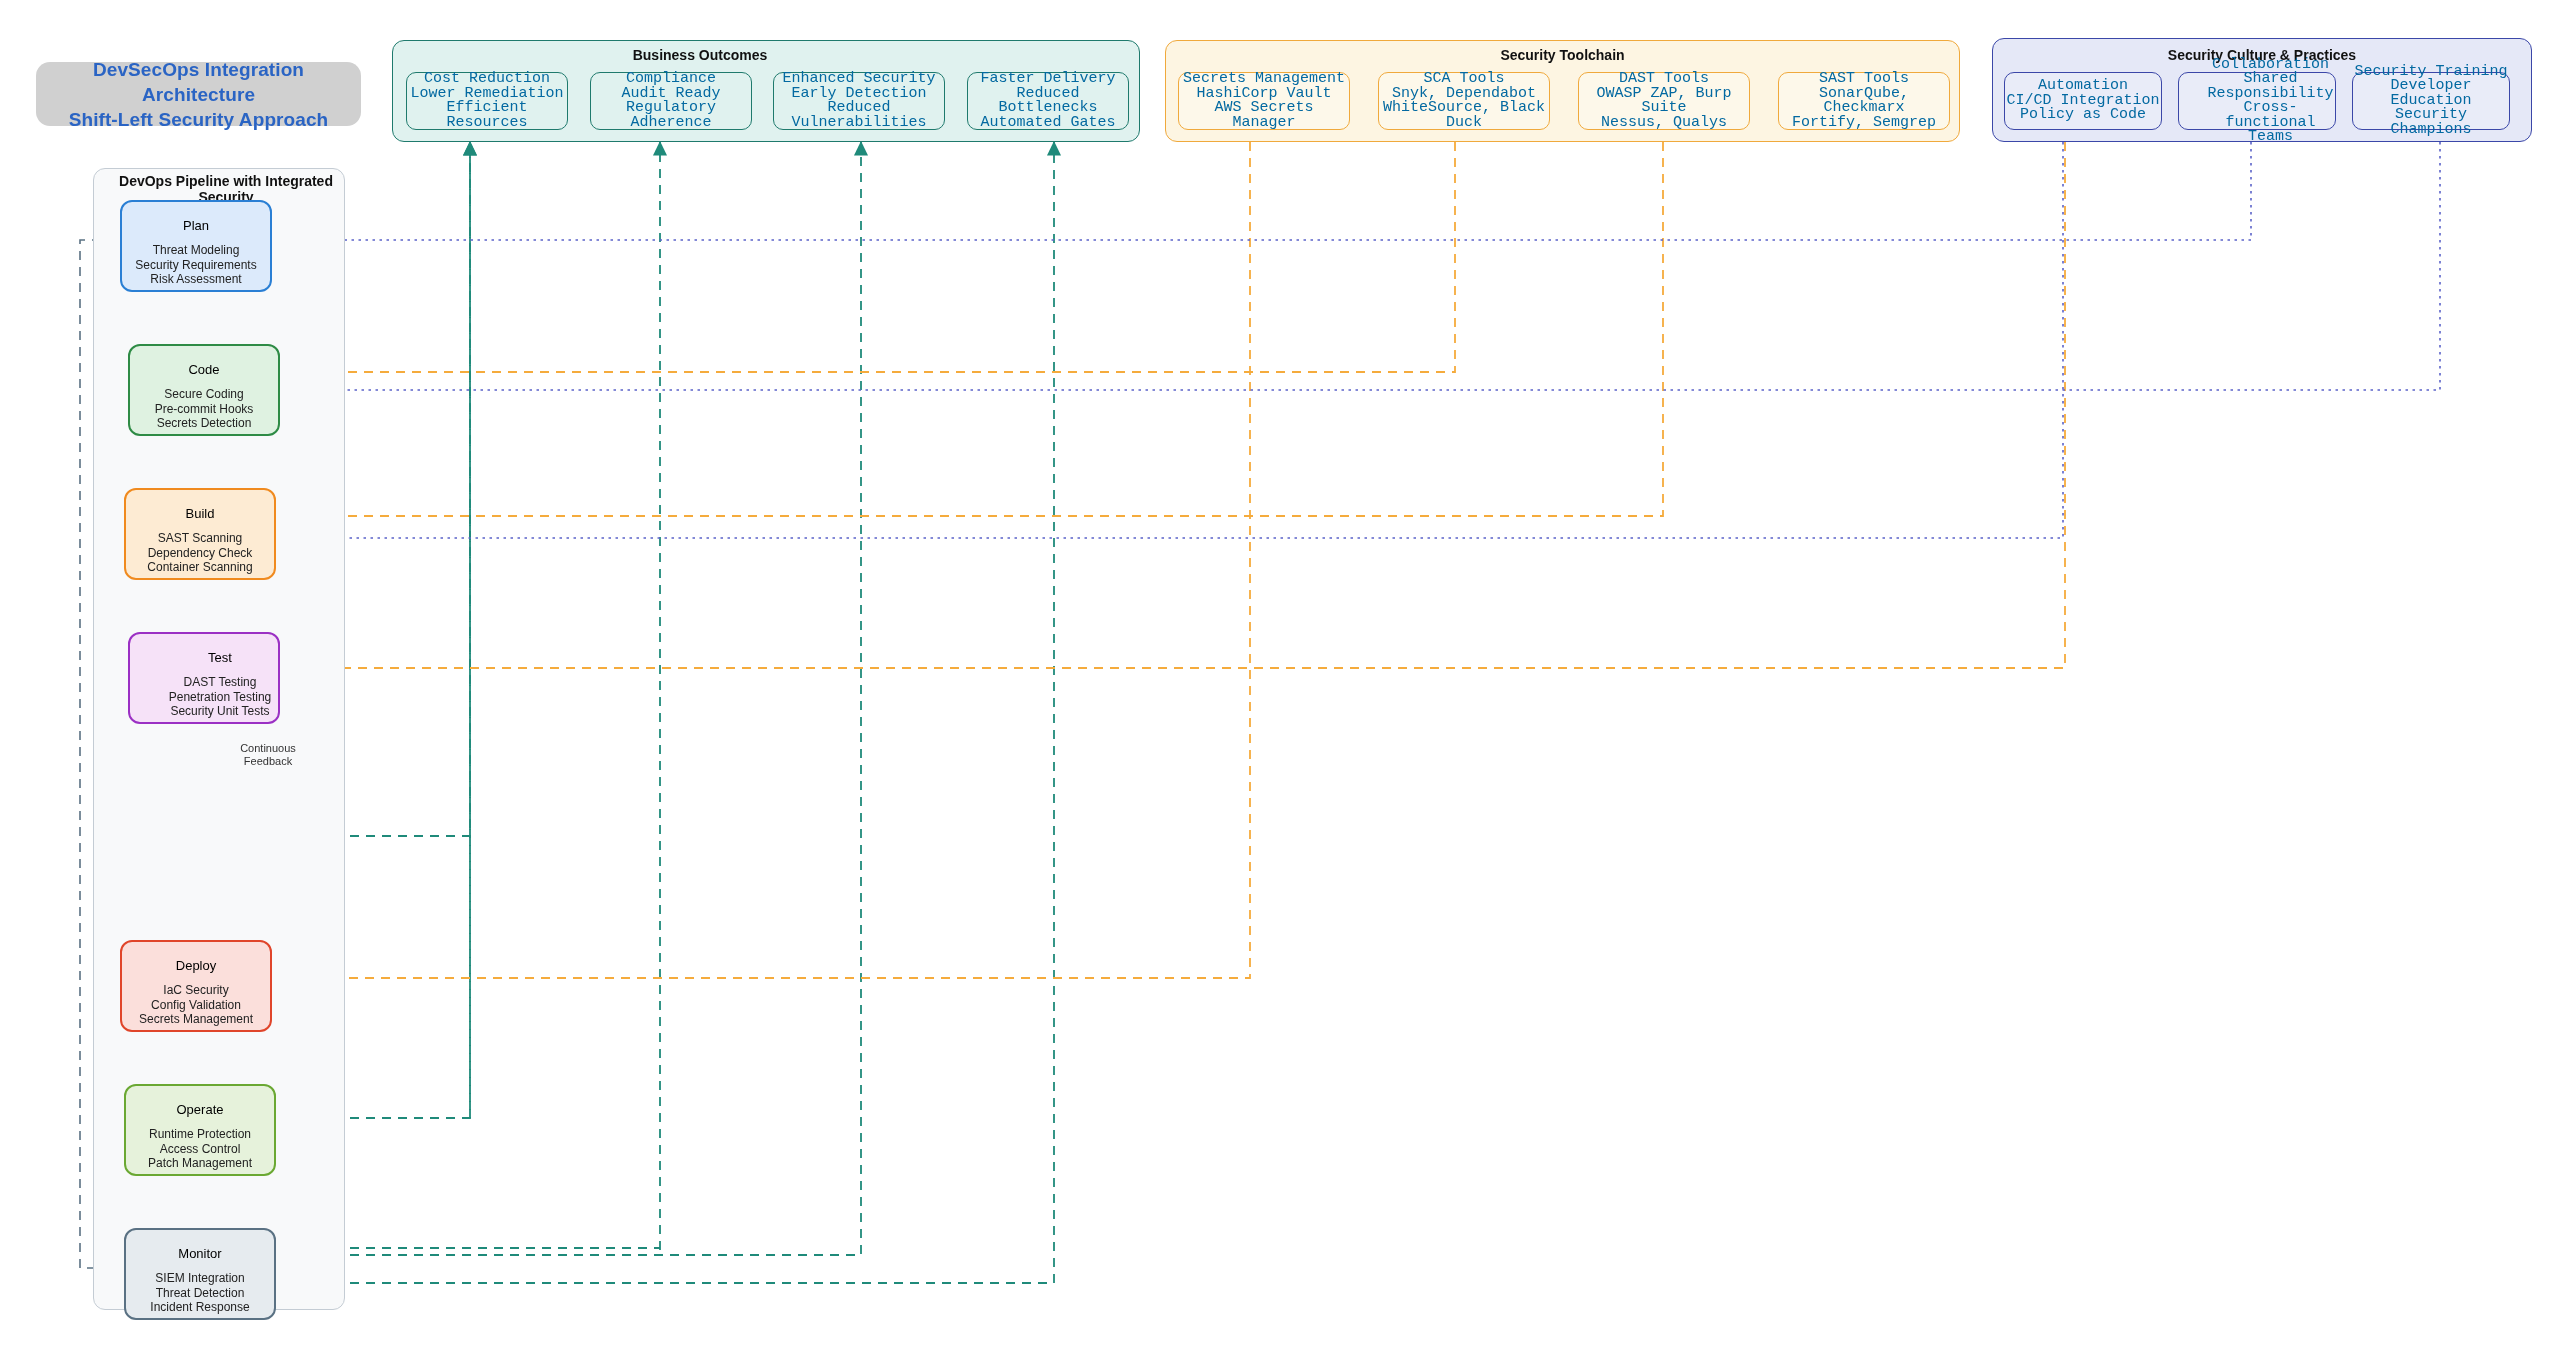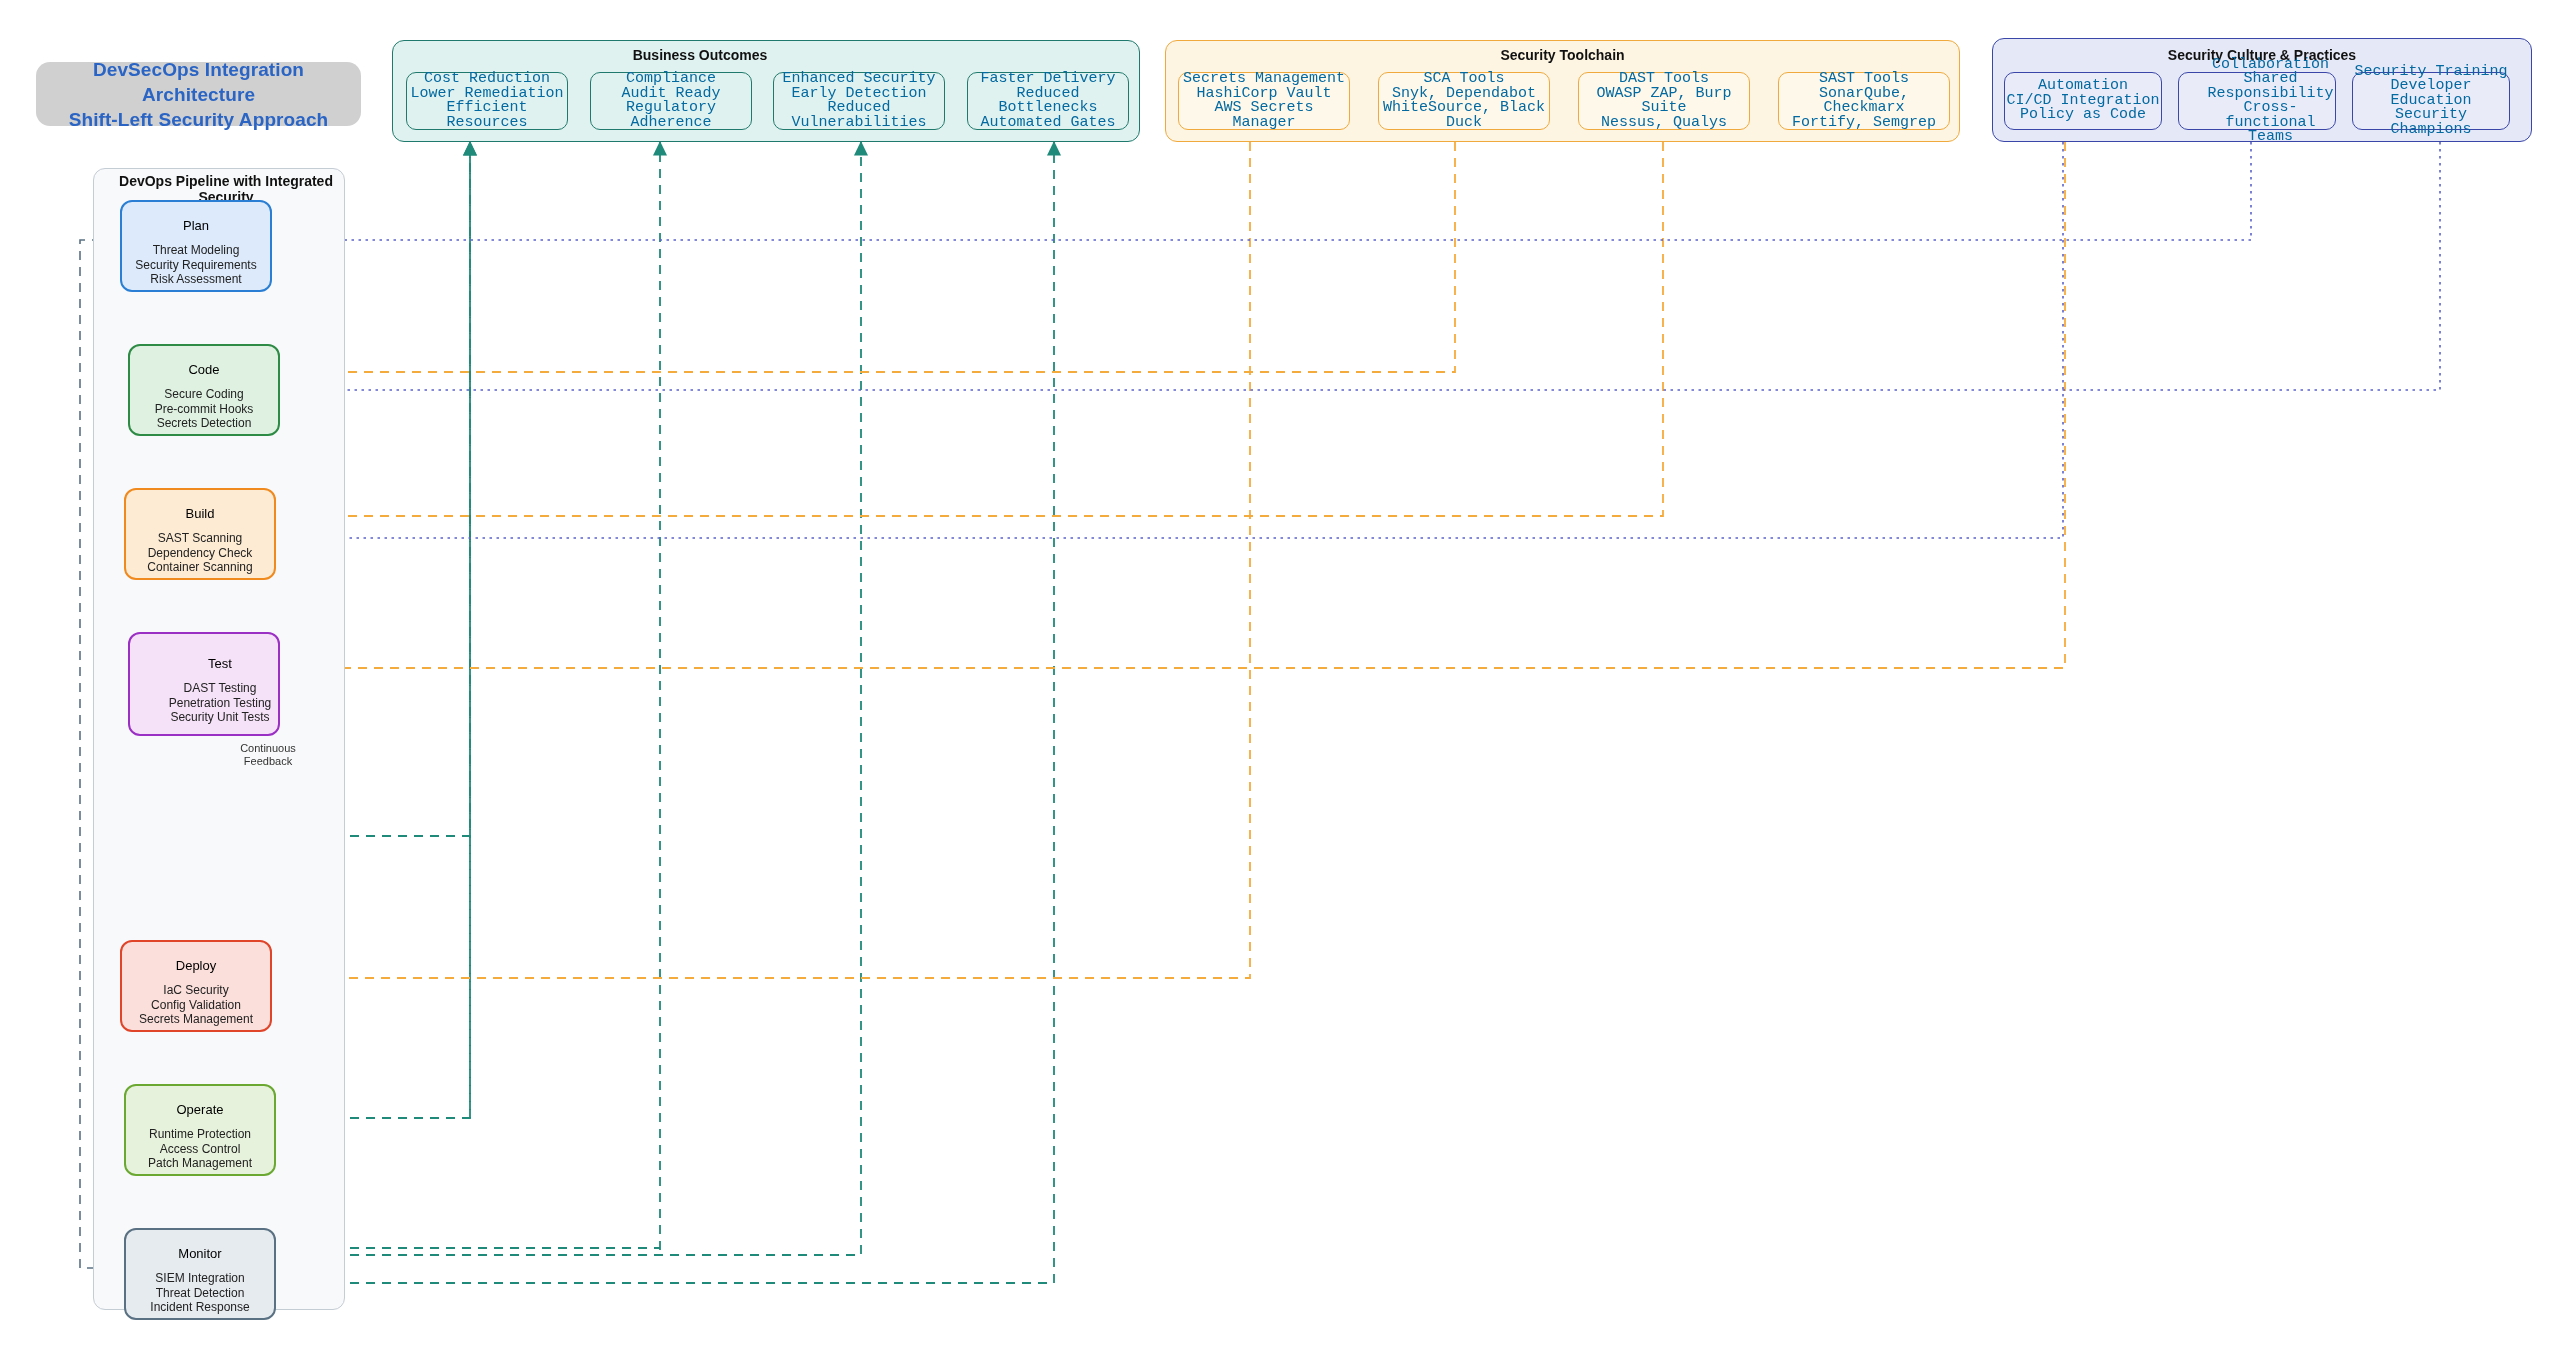--- a/index.html
+++ b/index.html
@@ -140,21 +140,21 @@
     <div class="dt">Secrets Detection</div>
   </div>
 
   <div class="node" style="left: 124px; top: 488px; height: 92px; border-color: rgb(240, 138, 30); background: rgb(253, 235, 211);">
     <div class="nm">Build</div>
     <div class="dt">SAST Scanning</div>
     <div class="dt">Dependency Check</div>
     <div class="dt">Container Scanning</div>
   </div>
 
-  <div class="node" style="left: 128px; top: 632px; height: 104px; border-color: rgb(155, 48, 196); background: rgb(246, 226, 248); padding-left: 32px;">
+  <div class="node" style="left: 128px; top: 632px; height: 92px; border-color: rgb(155, 48, 196); background: rgb(246, 226, 248); padding-left: 32px;">
     <div class="nm">Test</div>
     <div class="dt">DAST Testing</div>
     <div class="dt">Penetration Testing</div>
     <div class="dt">Security Unit Tests</div>
   </div>
 
 
   <div class="node" style="left: 120px; top: 940px; height: 92px; border-color: rgb(224, 69, 42); background: rgb(251, 223, 219);">
     <div class="nm">Deploy</div>
     <div class="dt">IaC Security</div>

